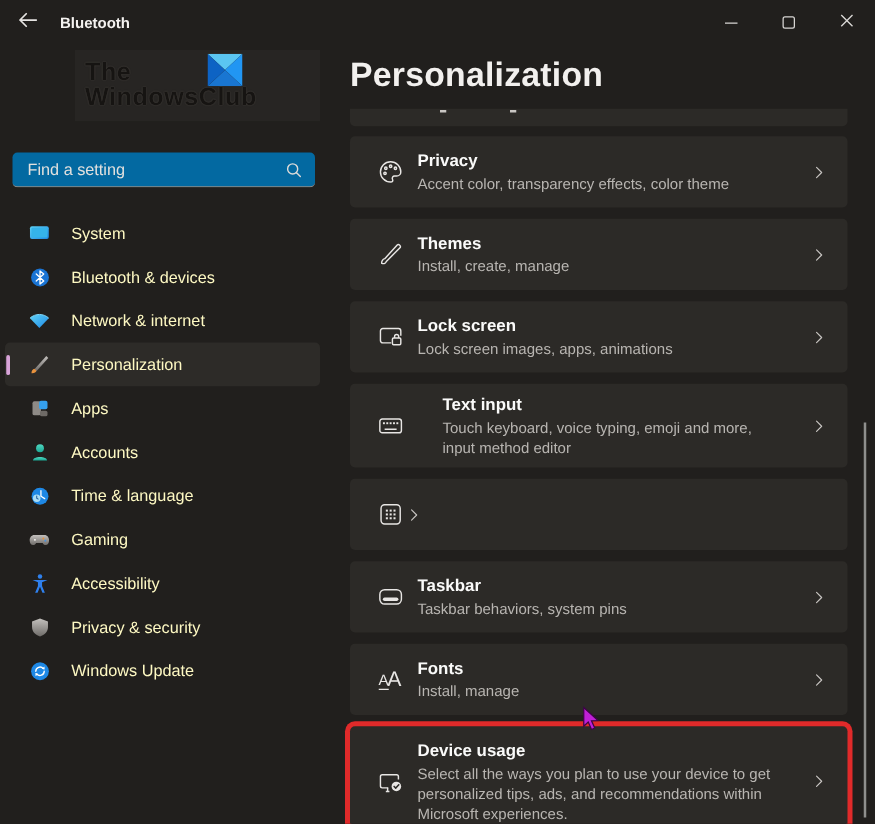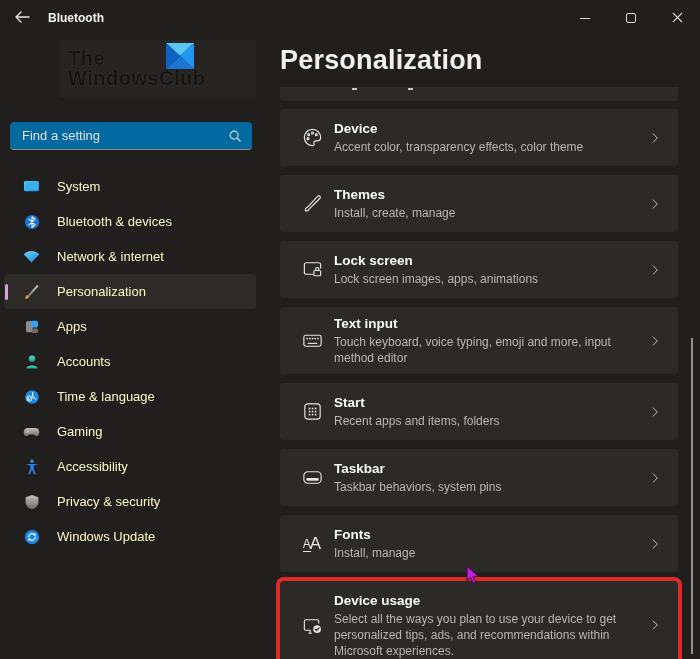--- a/index.html
+++ b/index.html
@@ -48,21 +48,21 @@
   .nav-label { margin-left:16px; font-size:13px; color:#fef9c3; }
   
   .page-title { font-size:27px; font-weight:600; margin:9px 0 0 18px; letter-spacing:0.2px; }
   .cards { margin:11px 24px 0 18px; width:398px; }
   .card-partial { height:14px; background:#2c2a27; border-radius:0 0 4px 4px;
                   position:relative; margin-bottom:8px; overflow:hidden; }
   .dash { position:absolute; top:1px; width:5px; height:2px; background:#c9c6c3; }
   .dash.d1 { left:72px; } .dash.d2 { left:128px; }
   .card { min-height:57px; background:#2c2a27; border-radius:4px; display:flex;
           align-items:center; padding:8px 14px 8px 20px; margin-bottom:9px; }
-  .card.h2 { min-height:66px; }
+  .card.h2 { min-height:66px;gap:20px; }
   .card.highlighted { box-shadow:0 0 0 4px #e02a2a; margin-top:4px; min-height:88px; }
   .card-icon { width:24px; display:flex; justify-content:center; flex:0 0 24px; }
   .card-text { flex:1; margin-left:10px; padding-right:14px; }
   .card-title { font-size:13.5px; font-weight:600; color:#fafaf9; line-height:18px; }
   .card-sub { font-size:12px; color:#b8b5b1; line-height:16px; margin-top:1px; }
   .chev { width:16px; display:flex; flex:0 0 16px; }
   
   .fonts-ic { color:#e8e6e4; display:flex; align-items:flex-end; }
   .fonts-ic .a1 { font-size:12px; border-bottom:1px solid #e8e6e4; line-height:13px; }
   .fonts-ic .a2 { font-size:17px; line-height:17px; margin-left:-1px; }
@@ -291,21 +291,21 @@
         <span class="card-icon">
           <svg width="23" height="23" viewBox="0 0 24 24" fill="none" stroke="#e8e6e4" stroke-width="1.2">
               <path d="M12 3.5 a8.5 8.5 0 1 0 0 17 c1.6 0 2.2-1.1 1.6-2.2 -.7-1.4 .2-2.8 1.7-2.8 h1.7 a3.5 3.5 0 0 0 3.5-3.5 A8.5 8.5 0 0 0 12 3.5 z"></path>
               <circle cx="8" cy="9" r="1"></circle>
               <circle cx="12" cy="7.3" r="1"></circle>
               <circle cx="16" cy="9" r="1"></circle>
               <circle cx="7.3" cy="13.2" r="1"></circle>
             </svg>
         </span>
         <div class="card-text">
-          <div class="card-title">Device</div>
+          <div class="card-title">Privacy</div>
           <div class="card-sub">Accent color, transparency effects, color theme</div>
         </div>
         <span class="chev">
           <svg width="14" height="14" viewBox="0 0 24 24">
               <polyline points="9,5 16,12 9,19" stroke="#c8c5c2" stroke-width="1.6" fill="none" stroke-linecap="round" stroke-linejoin="round"></polyline>
             </svg>
         </span>
       </div>
 
       <div class="card">
@@ -379,24 +379,20 @@
                 <rect x="14.4" y="8" width="1.7" height="1.7"></rect>
                 <rect x="8" y="11.2" width="1.7" height="1.7"></rect>
                 <rect x="11.2" y="11.2" width="1.7" height="1.7"></rect>
                 <rect x="14.4" y="11.2" width="1.7" height="1.7"></rect>
                 <rect x="8" y="14.4" width="1.7" height="1.7"></rect>
                 <rect x="11.2" y="14.4" width="1.7" height="1.7"></rect>
                 <rect x="14.4" y="14.4" width="1.7" height="1.7"></rect>
               </g>
             </svg>
         </span>
-        <div class="card-text">
-          <div class="card-title">Start</div>
-          <div class="card-sub">Recent apps and items, folders</div>
-        </div>
         <span class="chev">
           <svg width="14" height="14" viewBox="0 0 24 24">
               <polyline points="9,5 16,12 9,19" stroke="#c8c5c2" stroke-width="1.6" fill="none" stroke-linecap="round" stroke-linejoin="round"></polyline>
             </svg>
         </span>
       </div>
 
       <div class="card">
         <span class="card-icon">
           <svg width="23" height="23" viewBox="0 0 24 24" fill="none" stroke="#e8e6e4" stroke-width="1.2">

